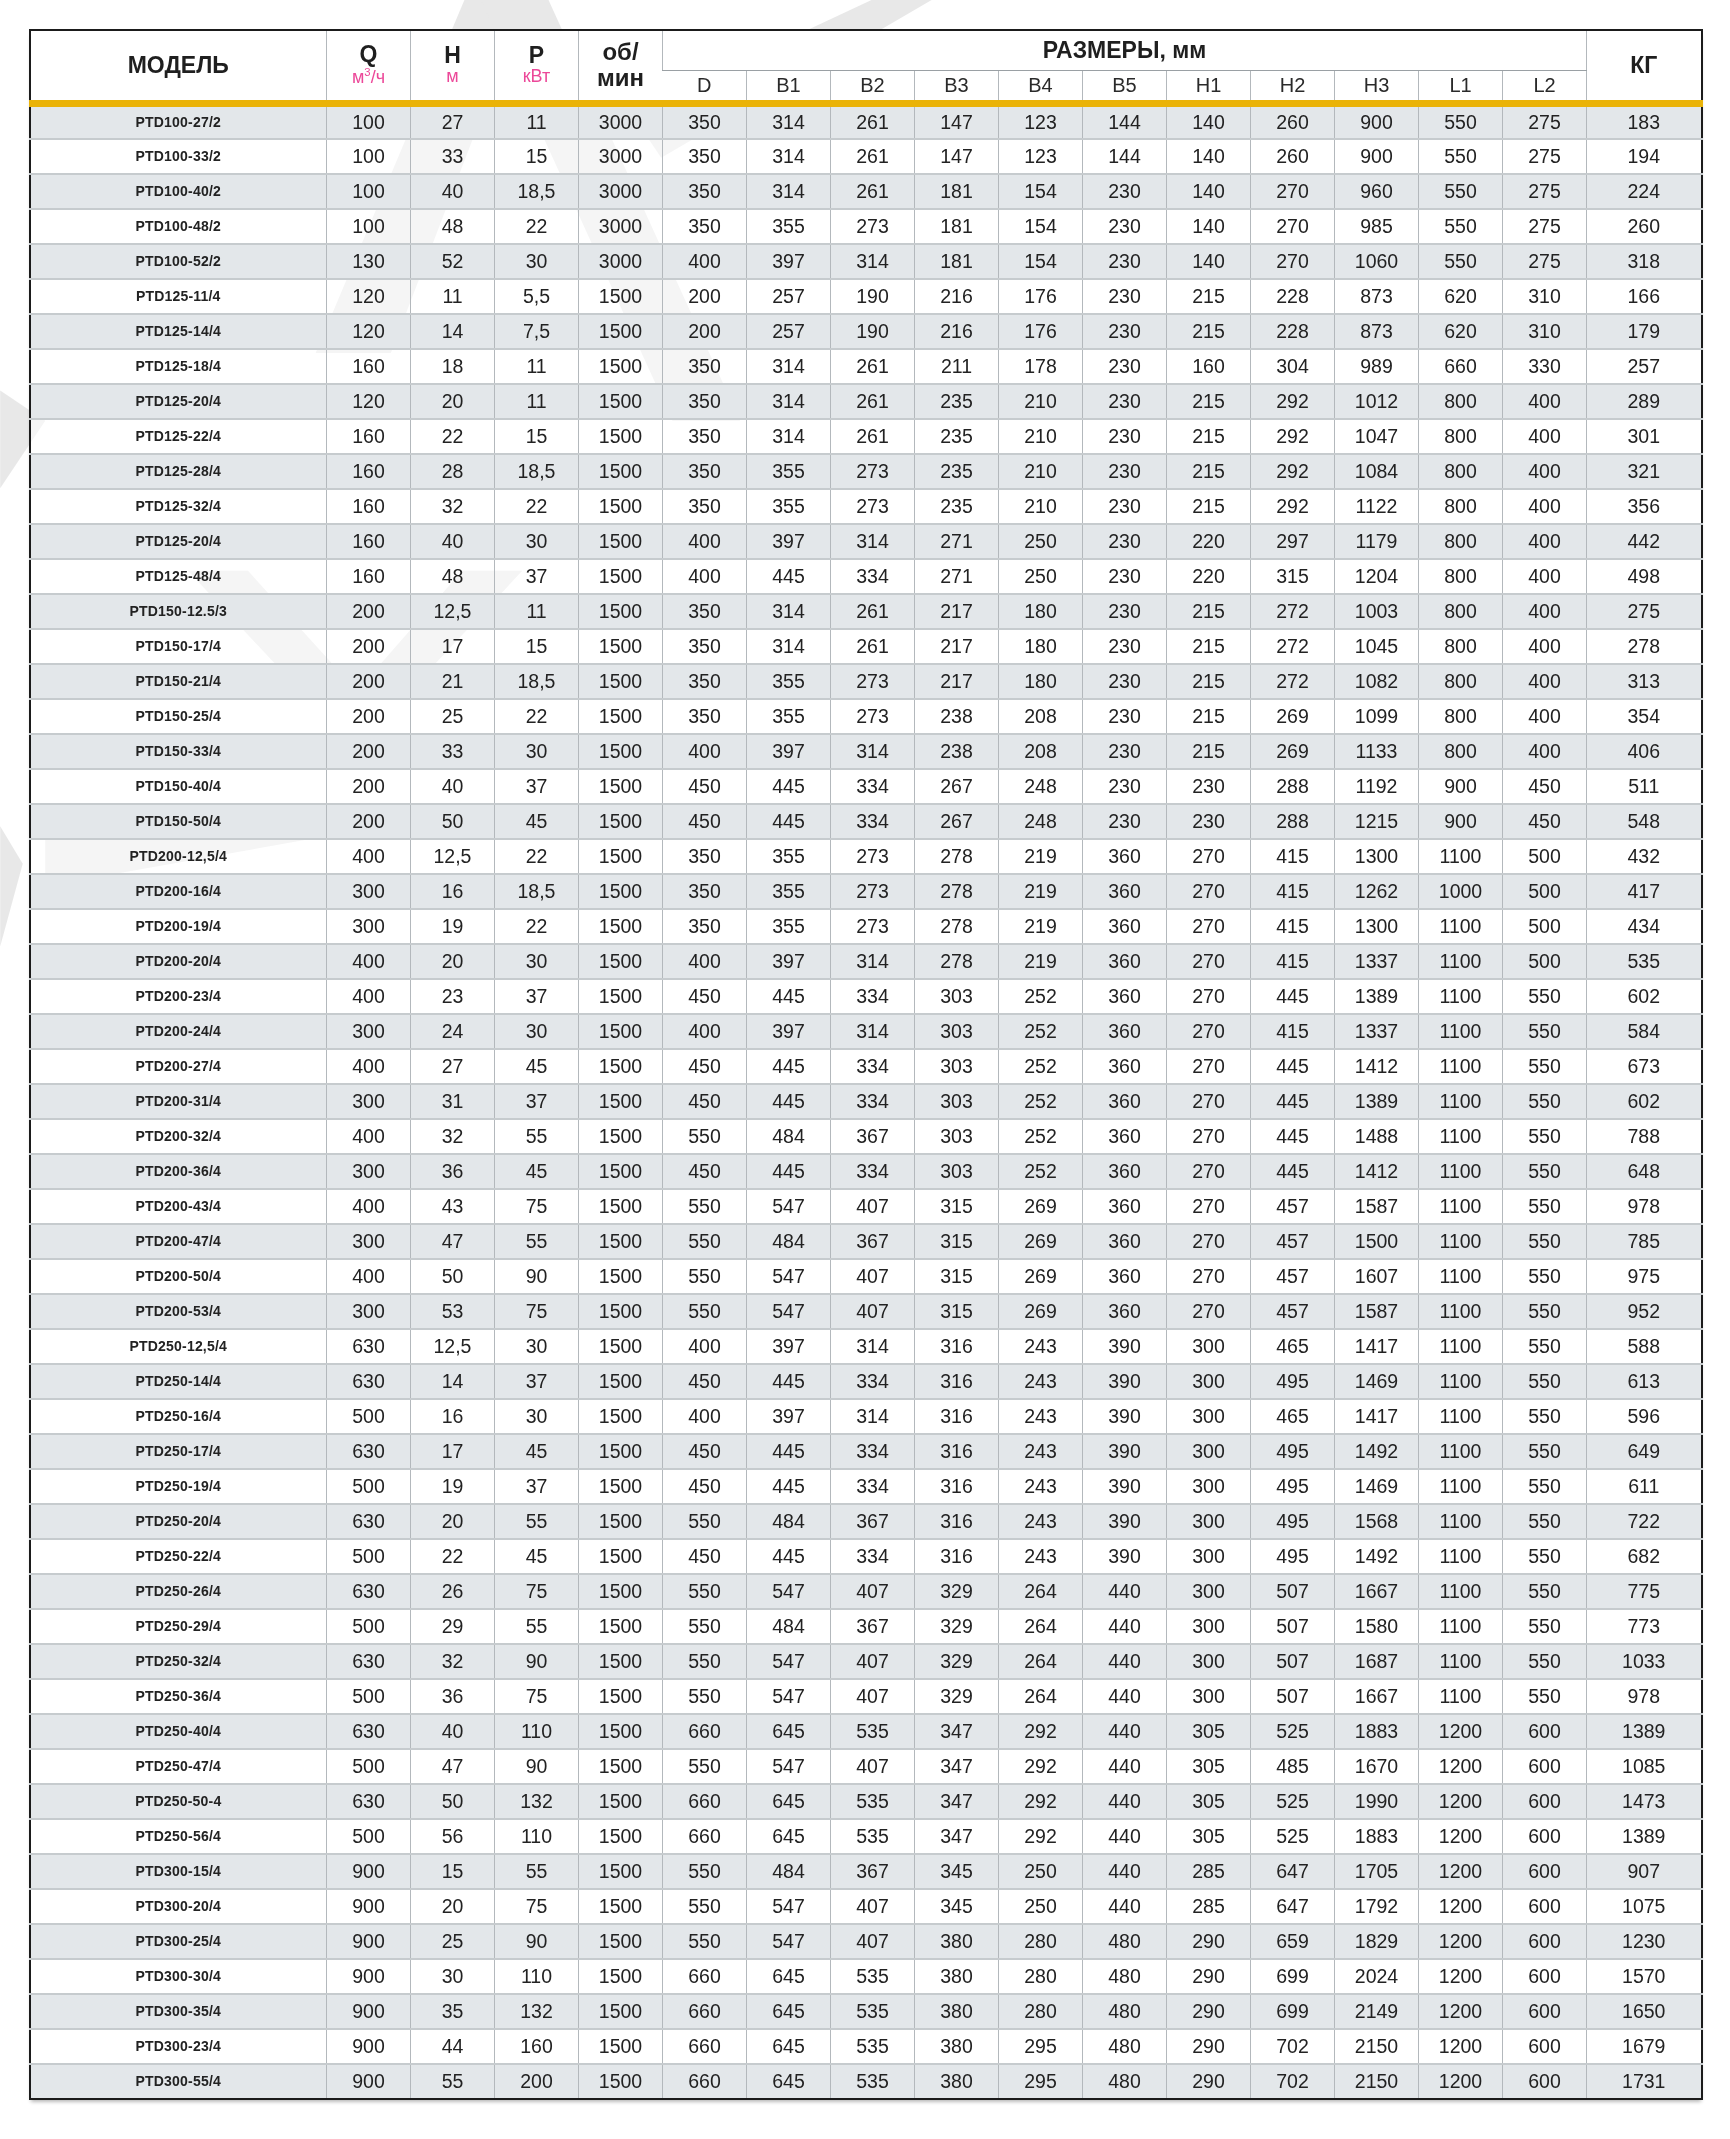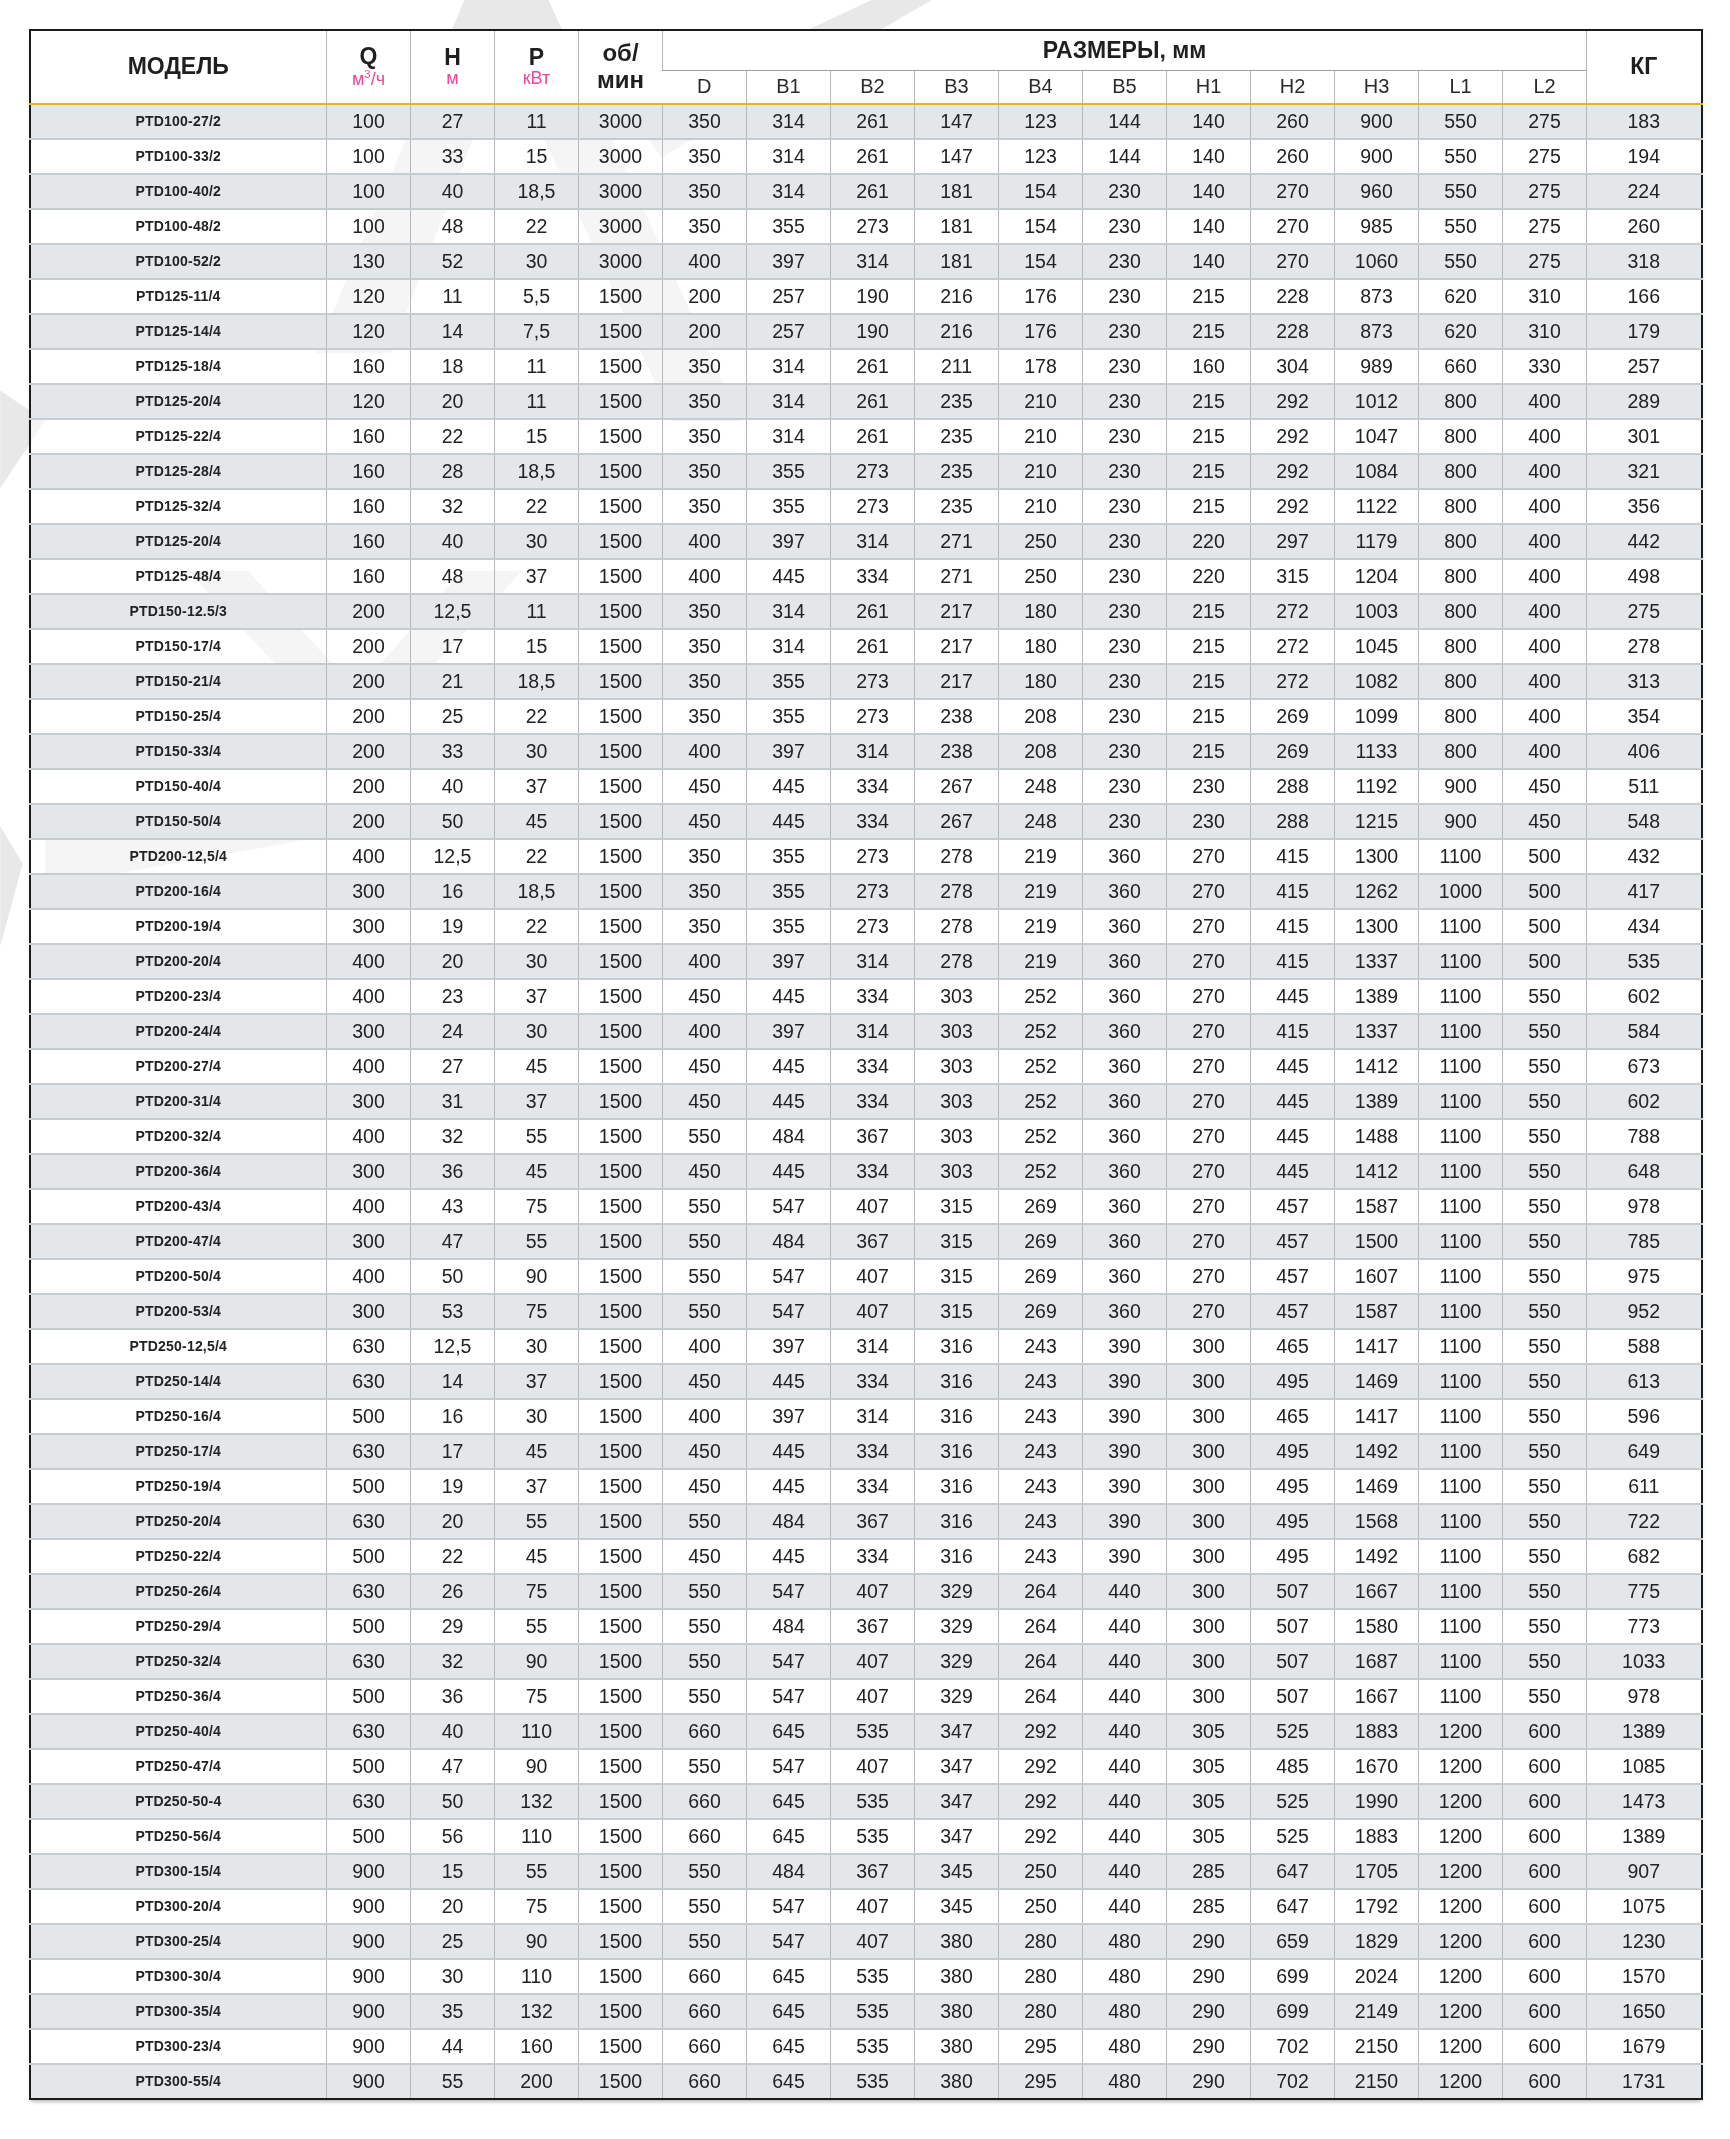--- a/index.html
+++ b/index.html
@@ -3,21 +3,21 @@
 <meta charset="utf-8">
 <style>
   html,body{margin:0;padding:0;background:#ffffff;}
   body{width:1731px;height:2140px;position:relative;overflow:hidden;
        font-family:"Liberation Sans",sans-serif;-webkit-font-smoothing:antialiased;}
   .watermark{position:absolute;left:0;top:0;z-index:0;pointer-events:none;}
   .tbl-wrap{position:absolute;left:28.5px;top:28.5px;z-index:1;}
   table{border-collapse:collapse;table-layout:fixed;width:1673px;
         border:2.3px solid #1b1b1b;box-shadow:0 4.5px 3.8px -2.3px rgba(0,0,0,.30);}
   thead th{background:#ffffff;vertical-align:middle;text-align:center;padding:0;}
-  thead{border-bottom:2px solid #eab308;}
+  thead{border-bottom:7px solid #eab308;}
   th,td{box-sizing:border-box;}
   .col-model{width:297px;}
   .col-num{width:84px;}
   .col-kg{width:115px;}
   .h-main{font-size:23px;font-weight:bold;color:#1f1f1f;line-height:1.05;}
   .h-unit{font-size:18px;font-weight:normal;color:#ec4899;line-height:1.1;}
   .h-unit sup{font-size:11.3px;}
   .h-rpm{font-size:24px;font-weight:bold;color:#1f1f1f;line-height:1.1;}
   .h-sizes{font-size:23px;font-weight:bold;color:#1f1f1f;
            border-bottom:1.5px solid #9aa0a4;height:41px;}

